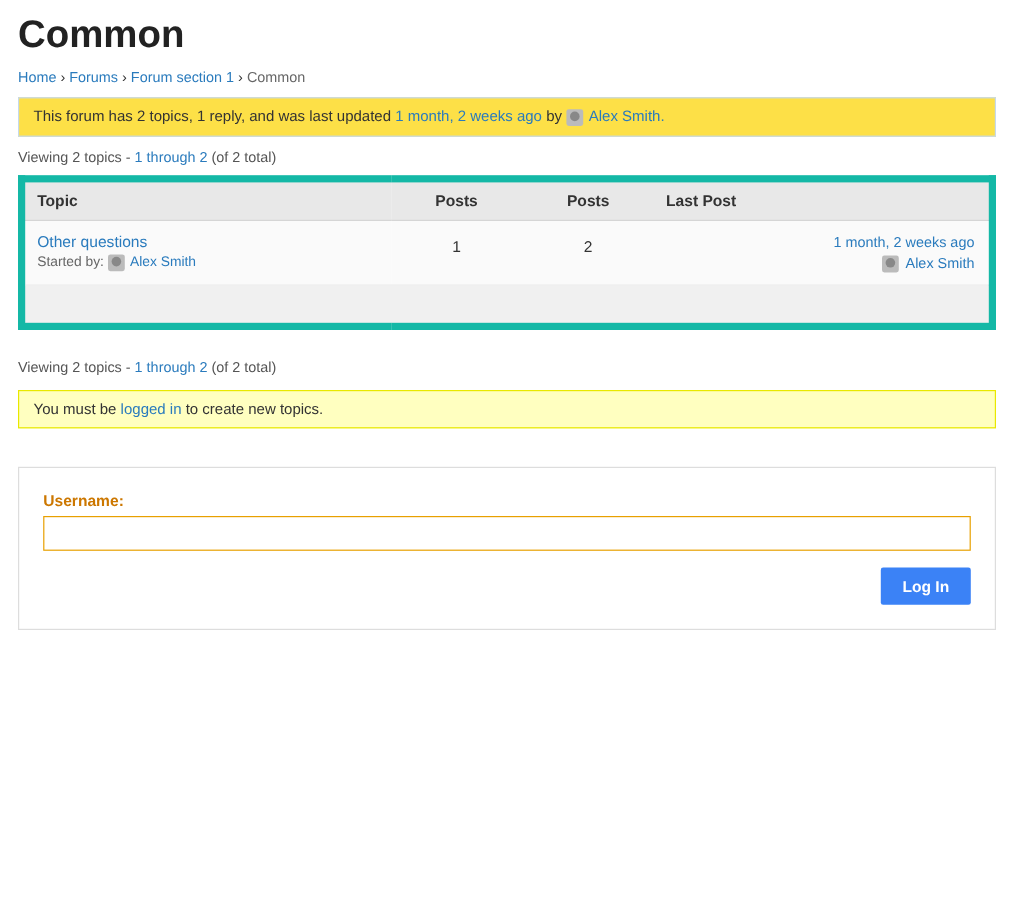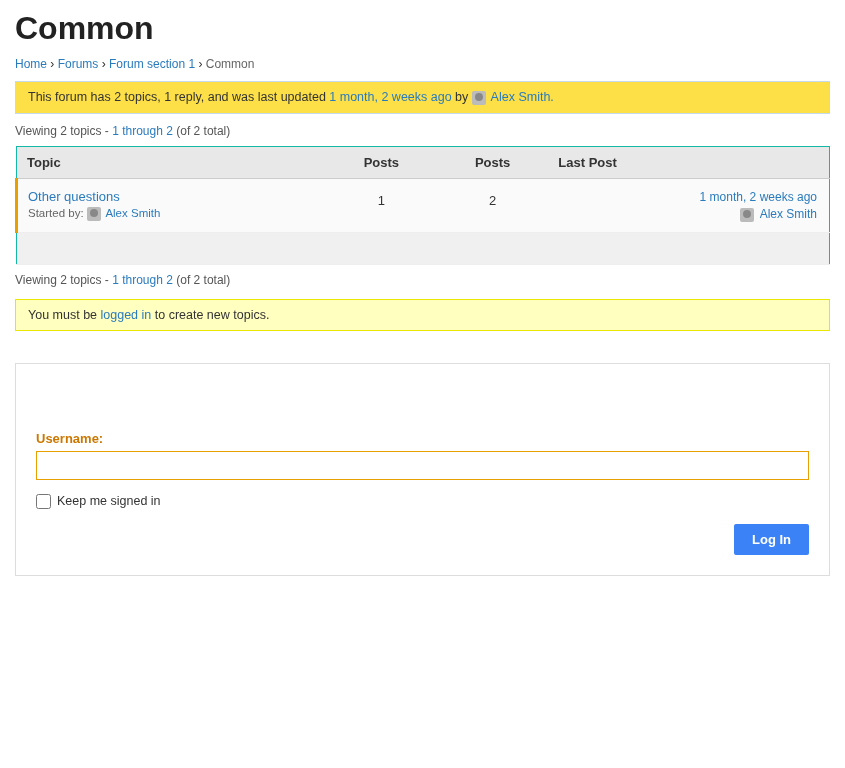--- a/index.html
+++ b/index.html
@@ -39,22 +39,22 @@
     .viewing-text {
       font-size: 12px;
       color: #555;
       margin-bottom: 8px;
     }
     .viewing-text a { color: #2a7bbd; text-decoration: none; }
 
     .forum-table {
       width: 100%;
       border-collapse: collapse;
-      border: 1px solid #14b8a6;
-      margin-bottom: 8px;
+      border: 6px solid #14b8a6;
+      margin-bottom: 24px;
     }
     .forum-table thead tr {
       background: #e8e8e8;
     }
     .forum-table th {
       padding: 8px 10px;
       text-align: left;
       font-weight: bold;
       font-size: 13px;
       color: #333;
@@ -155,21 +155,20 @@
     }
     .login-notice a { color: #2a7bbd; text-decoration: none; }
 
     .login-form {
       border: 1px solid #ddd;
       padding: 20px;
       background: #fff;
     }
     .form-group {
       margin-bottom: 14px;
-      margin-top: 47px;
     }
     .form-label {
       display: block;
       font-size: 13px;
       color: #cc7700;
       margin-bottom: 5px;
       font-weight: bold;
     }
     .form-input {
       width: 100%;
@@ -282,20 +281,16 @@
 
 <div class="login-notice">
   You must be <a href="#">logged in</a> to create new topics.
 </div>
 
 <div class="login-form">
   <div class="form-group">
     <label class="form-label">Username:</label>
     <input type="text" class="form-input" style="">
   </div>
-  <div class="checkbox-row">
-    <input type="checkbox" id="keepme" style="">
-    <label class="checkbox-label" for="keepme">Keep me signed in</label>
-  </div>
   <div class="login-btn-row">
     <button class="login-btn">Log In</button>
   </div>
 </div>
 
 </body></html>

